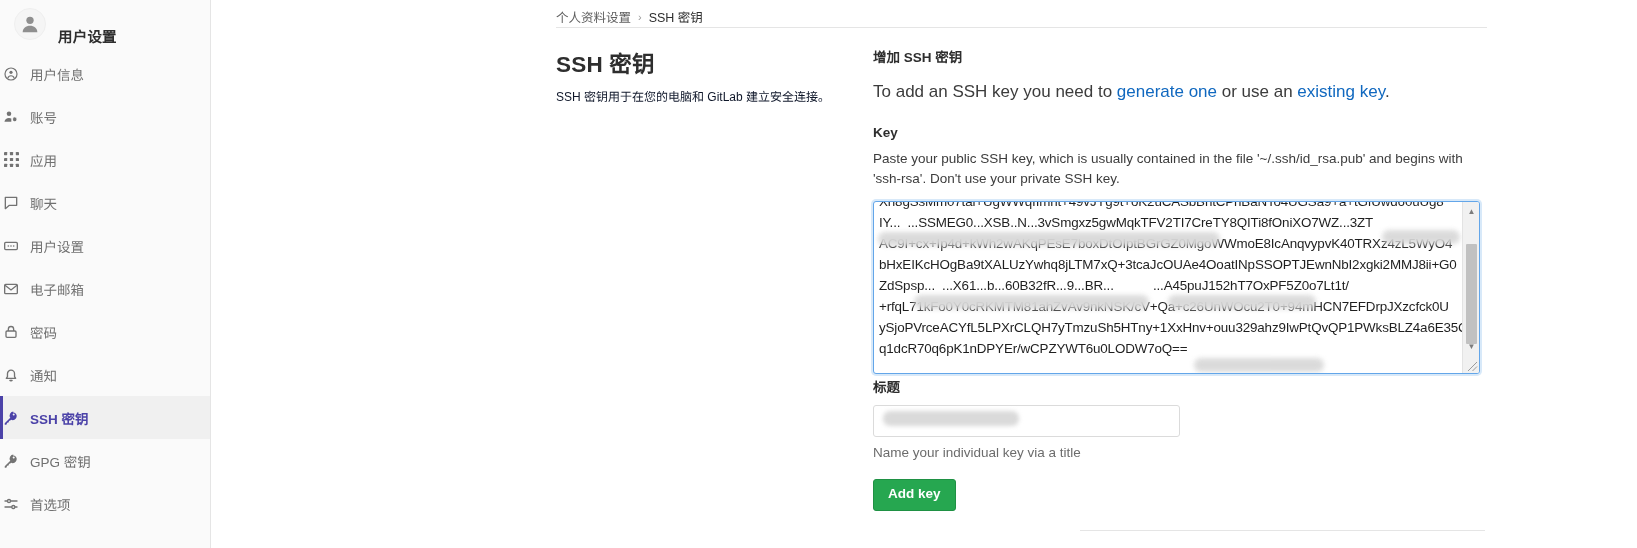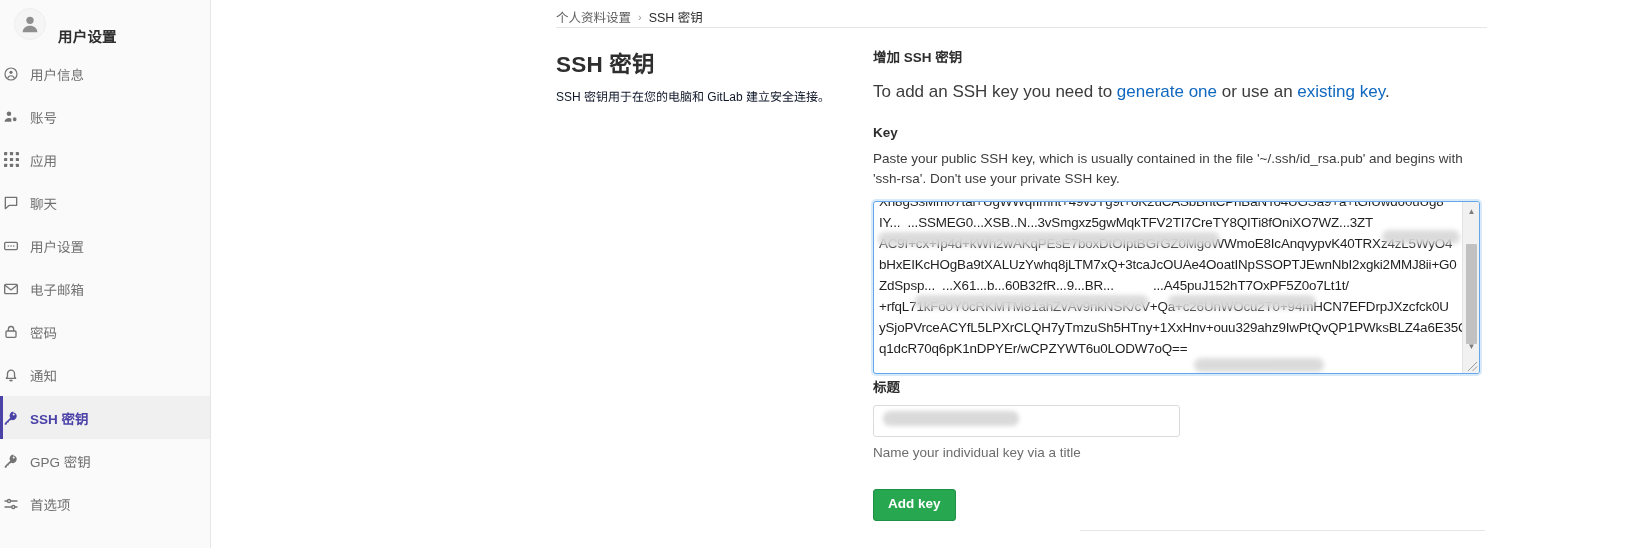--- a/index.html
+++ b/index.html
@@ -239,21 +239,21 @@
     background: #dadada;
     border-radius: 7px;
     filter: blur(2.2px);
   }
   .input-hint {
     margin: 8px 0 0 0;
     font-size: 13.5px;
     color: #6c6c6c;
   }
   .btn-primary {
-    margin-top: 29px;
+    margin-top: 19px;
     display: inline-block;
     background: #26a750;
     border: 1px solid #1f9144;
     border-radius: 3px;
     color: #fff;
     font-size: 13.5px;
     font-weight: 700;
     padding: 7px 14px 8px;
     cursor: pointer;
     font-family: inherit;

